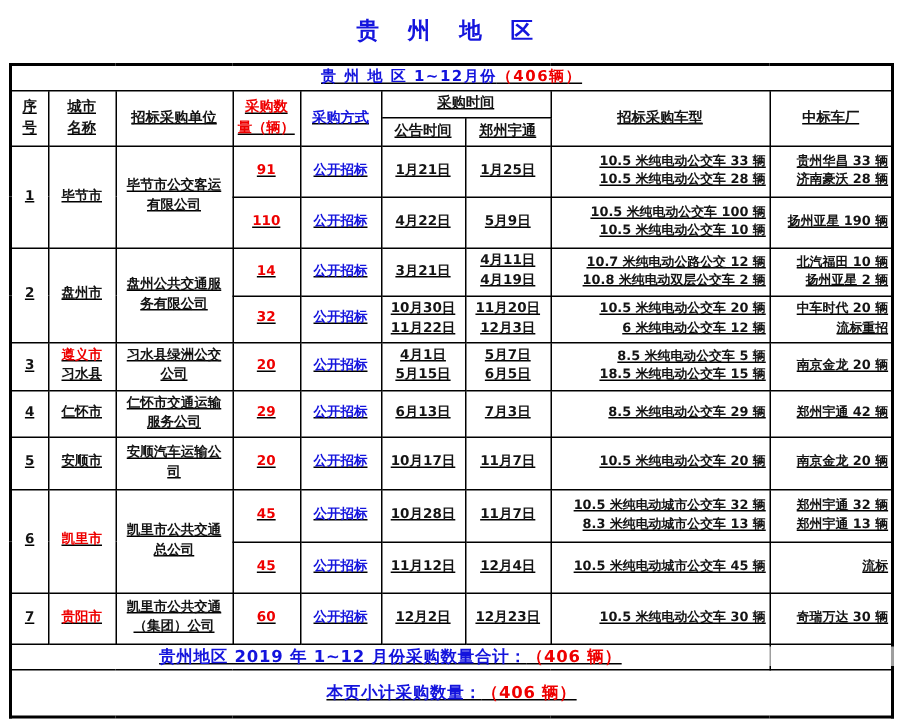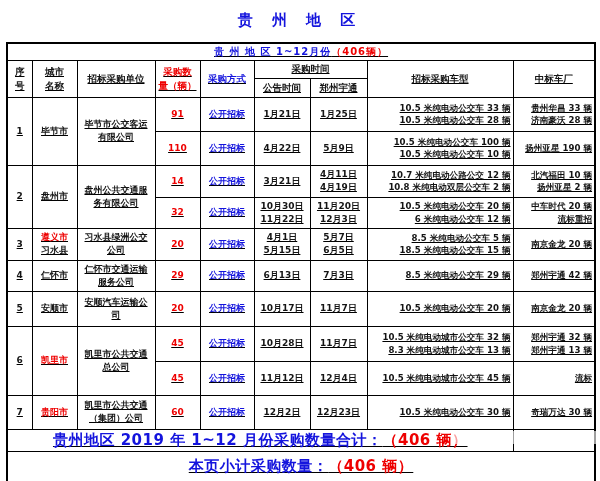--- a/index.html
+++ b/index.html
@@ -24,21 +24,21 @@
     font-size:9px;font-weight:bold;color:#141414;
     padding:0 2px;line-height:1.4;
     overflow:hidden;white-space:nowrap;
   }
   .ln{display:block;white-space:nowrap;}
   .blue{color:#1414dd;}
   .red{color:#ee0000;}
   .banner-cell{font-size:10px;letter-spacing:1px;}
   .hdr{font-size:9.5px;}
   .model-cell,.winner-cell{font-size:8.6px;text-align:right;}
-  .footer-cell{font-size:15px;letter-spacing:0.5px;}
+  .footer-cell{font-size:11px;letter-spacing:0.5px;}
   .watermark{
     position:absolute;left:452px;top:431px;width:146px;height:13px;
     background:rgba(255,255,255,0.62);pointer-events:none;
   }
 </style>
 </head>
 <body>
 
 <div class="page-title">贵 州 地 区</div>
 

